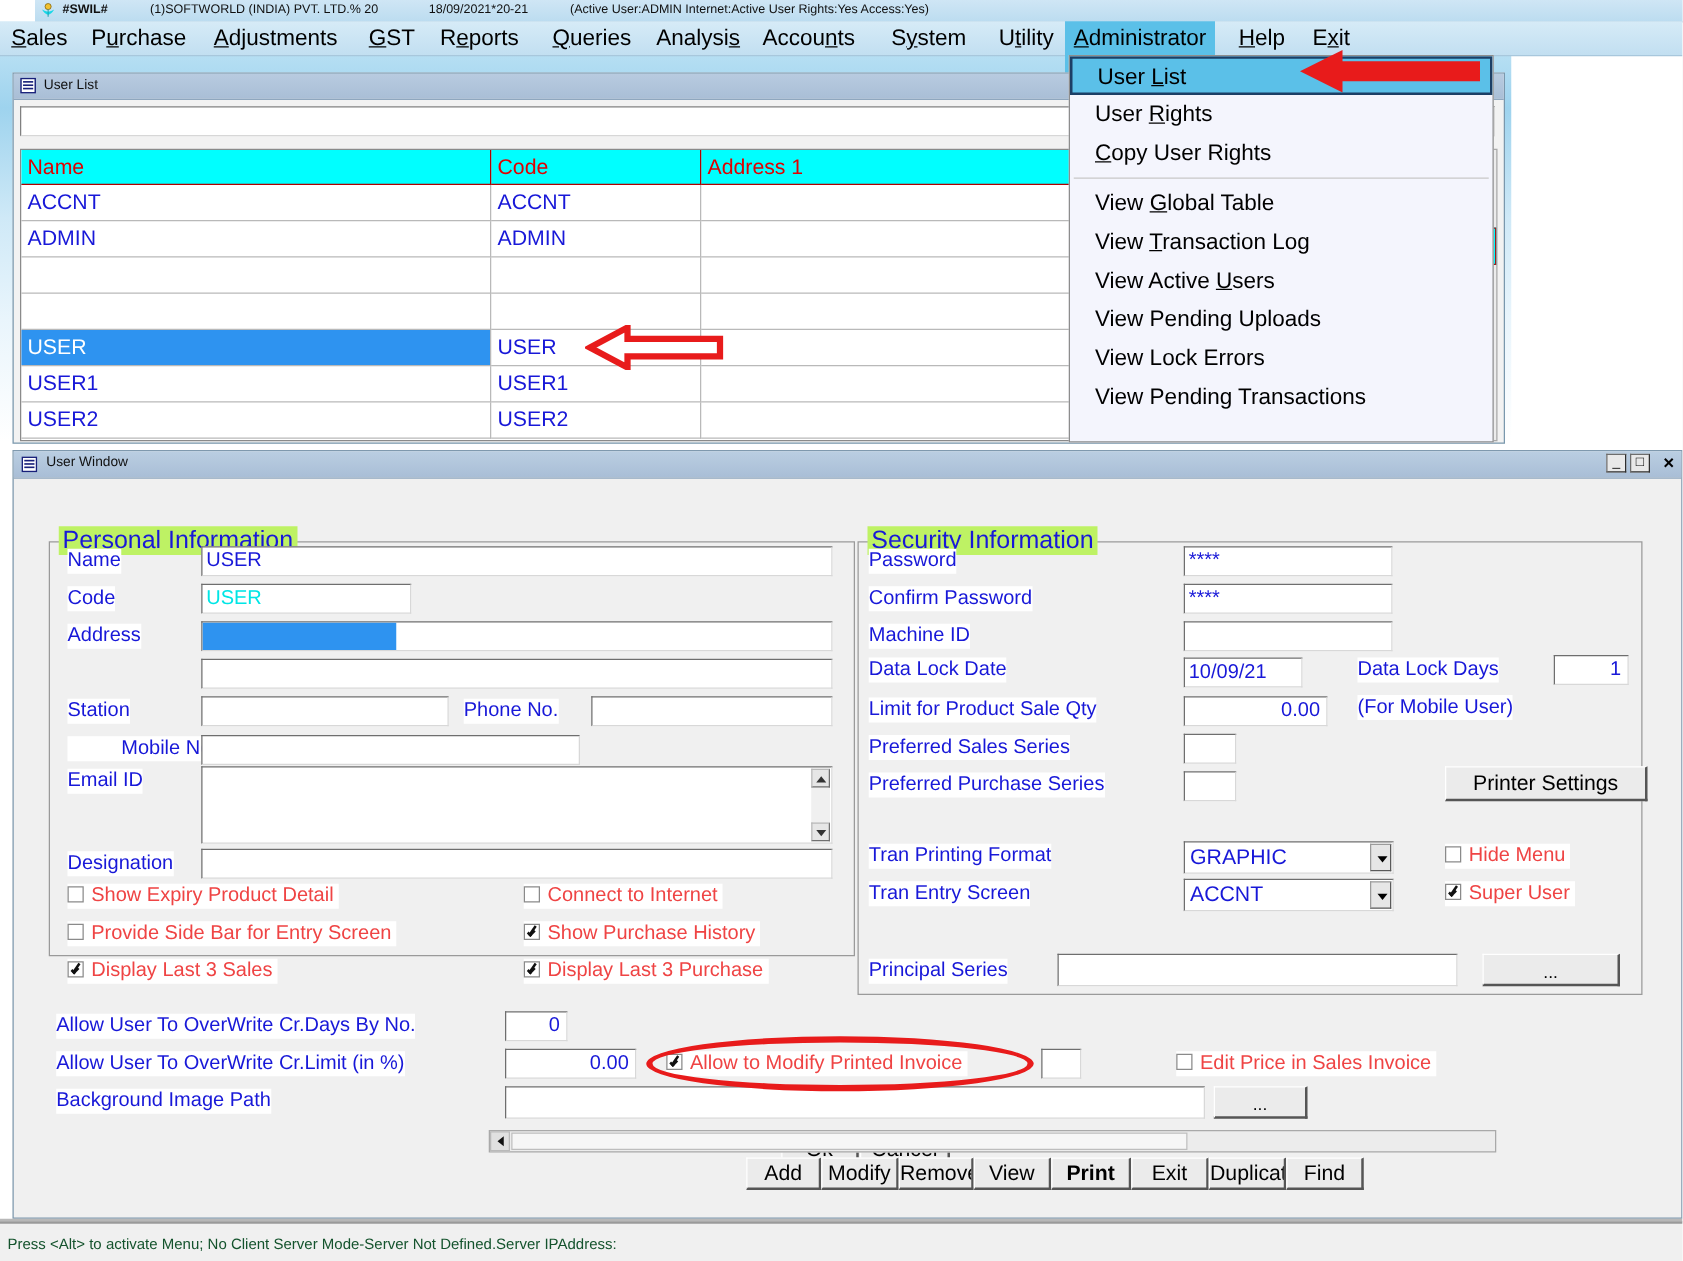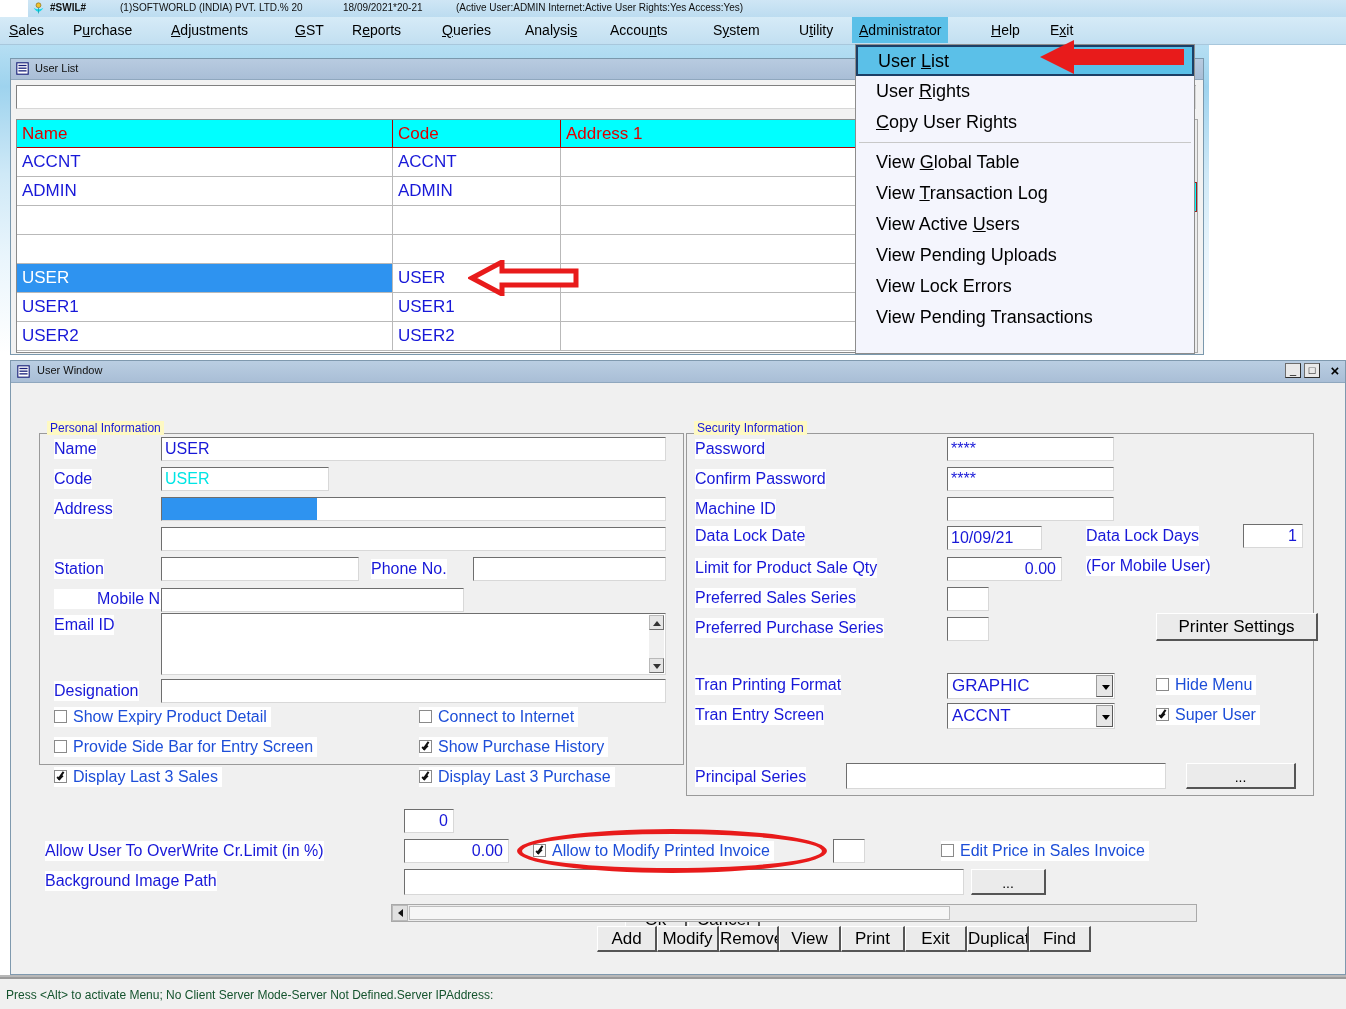--- a/index.html
+++ b/index.html
@@ -32,22 +32,22 @@
   #titlebar .t2{position:absolute;left:92px;top:2px;}
   #titlebar .t3{position:absolute;left:315px;top:2px;}
   #titlebar .t4{position:absolute;left:428px;top:2px;}
   
   #menubar{
     position:absolute;left:0;top:17px;width:1346px;height:27px;
     background:linear-gradient(180deg,#d6ebf7 0%,#c2dff1 100%);
     border-bottom:1px solid #a8c7dc;
   }
   .menu-item{
-    position:absolute;top:0px;height:26px;line-height:26px;
-    font-size:14px;color:#000;padding:0 7px;cursor:default;white-space:nowrap;text-align:right;
+    position:absolute;top:0px;height:42px;line-height:26px;
+    font-size:18px;color:#000;padding:0 7px;cursor:default;white-space:nowrap;text-align:right;
   }
   .menu-item.active{background:#5bc0e8;}
   .menu-item u{text-decoration:underline;}
   
   #userlist-win{
     position:absolute;left:10px;top:58px;width:1194px;height:297px;
     background:#f2f2f2;border:1px solid #7a98ad;
     box-sizing:border-box;
   }
   #userlist-title{
@@ -115,21 +115,21 @@
   #uw-title .uw-ico{position:absolute;left:6px;top:4px;width:13px;height:13px;}
   #uw-title .uw-txt{position:absolute;left:26px;top:3px;font-size:11px;color:#101010;}
   .wbtn{
     position:absolute;top:2px;width:16px;height:15px;background:#e9e9e9;
     border:1px solid #6d6d6d;border-right-color:#2e2e2e;border-bottom-color:#2e2e2e;
     box-sizing:border-box;font-size:11px;line-height:13px;text-align:center;color:#000;
   }
   #uw-min{right:44px;}#uw-max{right:25px;}#uw-close{right:2px;border:none;background:transparent;font-size:15px;font-weight:bold;line-height:15px;}
   
   .groupbox{position:absolute;border:1px solid #9a9a9a;background:transparent;box-sizing:border-box;}
-  .grouplabel{position:absolute;font-size:12px;color:#1818d8;background:#fef9c3;padding:0 3px;}
+  .grouplabel{position:absolute;font-size:20px;color:#1818d8;background:#bef264;padding:0 3px;}
   
   .lbl{position:absolute;font-size:16px;color:#1818d8;background:#ffffff;white-space:nowrap;line-height:20px;}
   .fld{
     position:absolute;background:#ffffff;box-sizing:border-box;
     border-top:1px solid #6e6e6e;border-left:1px solid #6e6e6e;
     border-right:1px solid #d8d8d8;border-bottom:1px solid #d8d8d8;
     font-size:16px;color:#1818d8;line-height:22px;padding-left:3px;
     white-space:nowrap;overflow:hidden;
   }
   .fld.right{text-align:right;padding-right:5px;padding-left:0;}
@@ -150,21 +150,21 @@
     content:"";position:absolute;left:5px;top:9px;
     border-left:4px solid transparent;border-right:4px solid transparent;border-top:5px solid #000;
   }
   .btn{
     position:absolute;background:#ebebeb;box-sizing:border-box;
     border-top:1px solid #ffffff;border-left:1px solid #ffffff;
     border-right:2px solid #555;border-bottom:2px solid #555;
     font-size:17px;color:#000;text-align:center;line-height:26px;cursor:default;
   }
   .btn.small{font-size:14px;}
-  .cbx{position:absolute;font-size:16px;color:#1d4ed8;background:#ffffff;white-space:nowrap;line-height:20px;padding-right:4px;}
+  .cbx{position:absolute;font-size:16px;color:#ef4444;background:#ffffff;white-space:nowrap;line-height:20px;padding-right:4px;}
   .cbx .box{
     display:inline-block;width:11px;height:11px;border:1px solid #8a8a8a;
     background:#fff;vertical-align:-1px;margin-right:6px;position:relative;
   }
   .cbx.on .box:after{
     content:"";position:absolute;left:2px;top:4px;width:4px;height:2px;
     border-left:2px solid #111;border-bottom:2px solid #111;
     transform:rotate(-45deg);
   }
   .cbx.on .box:before{
@@ -443,20 +443,21 @@
     <span>ACCNT</span>
     <span class="arrow"></span>
   </div>
   <div class="cbx on" style="left:1145px;top:344px;">
     <span class="box"></span><span>Super User</span></div>
 
   <span class="lbl" style="left:684px;top:406px;">Principal Series</span>
   <div class="fld" style="left:835px;top:402px;width:320px;height:26px;"></div>
   <div class="btn small" style="left:1175px;top:402px;width:110px;height:26px;">...</div>
 
+  <span class="lbl" style="left:34px;top:450px;">Allow User To OverWrite Cr.Days By No.</span>
   <div class="fld right" style="left:393px;top:448px;width:50px;height:24px;">0</div>
 
   <span class="lbl" style="left:34px;top:480px;">Allow User To OverWrite Cr.Limit (in %)</span>
   <div class="fld right" style="left:393px;top:478px;width:105px;height:24px;">0.00</div>
 
   <div class="cbx on" style="left:522px;top:480px;">
     <span class="box"></span><span>Allow to Modify Printed Invoice</span></div>
   <div class="fld" style="left:822px;top:478px;width:32px;height:24px;"></div>
 
   <div class="cbx" style="left:930px;top:480px;">
@@ -472,21 +473,21 @@
   <div id="uw-hsb">
     <div class="lft"></div>
     <div class="track"></div>
   </div>
 
   <div id="toolbar-btns">
     <div class="tb-btn" style="left:0px;width:60px;">Add</div>
     <div class="tb-btn" style="left:60px;width:62px;">Modify</div>
     <div class="tb-btn" style="left:122px;width:60px;">Remove</div>
     <div class="tb-btn" style="left:182px;width:62px;">View</div>
-    <div class="tb-btn" style="left:244px;width:64px;">Print</div>
+    <div class="tb-btn" style="left:244px;width:64px;font-weight:bold;">Print</div>
     <div class="tb-btn" style="left:308px;width:62px;">Exit</div>
     <div class="tb-btn" style="left:370px;width:62px;">Duplicate</div>
     <div class="tb-btn" style="left:432px;width:62px;">Find</div>
   </div>
 </div>
 
 <div class="red-ellipse" style="left:517px;top:829px;width:310px;height:44px;"></div>
 
 <div id="bottom-strip"></div>
 

